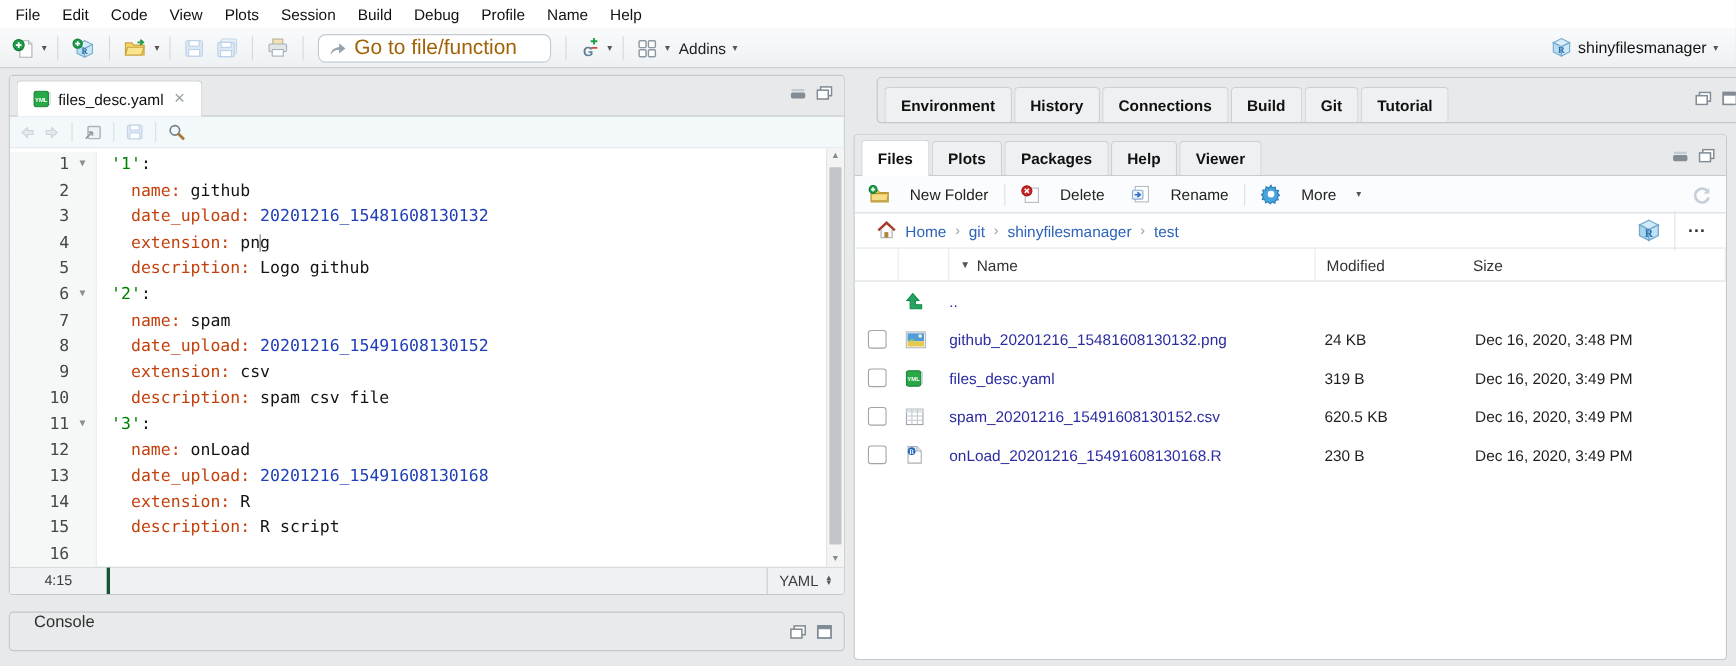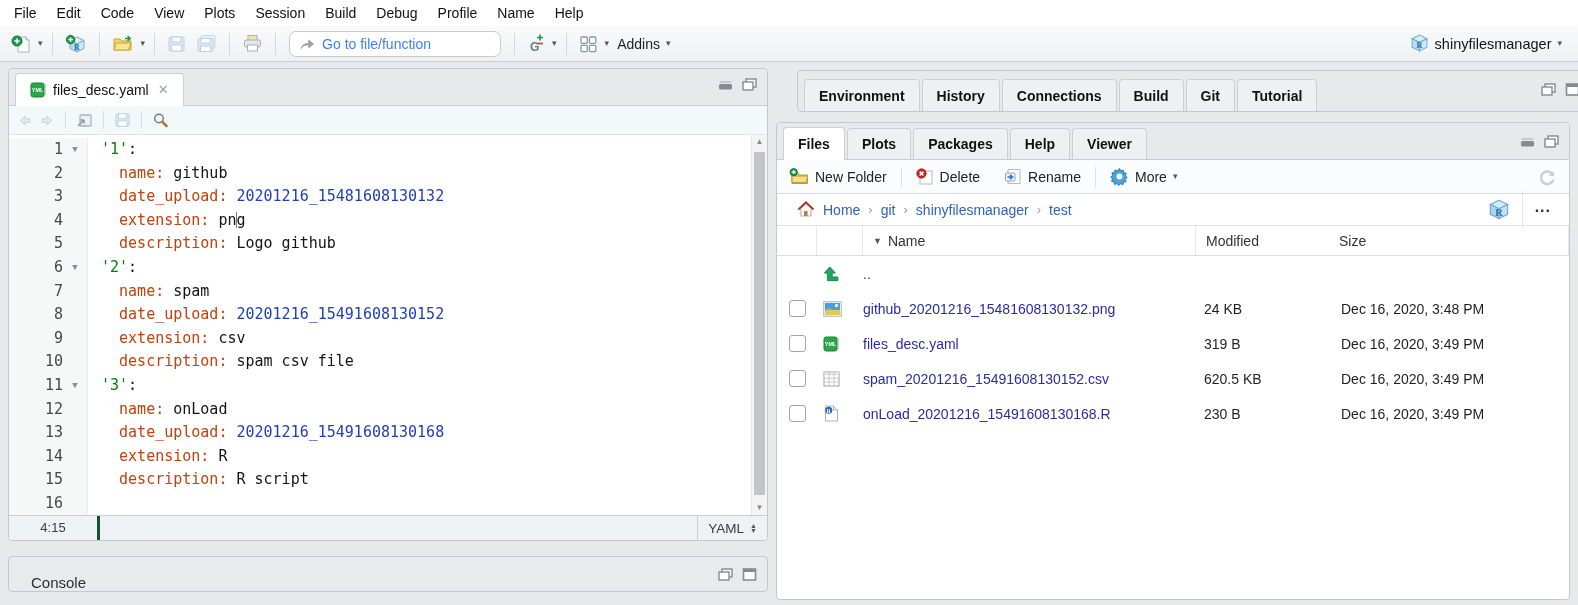--- a/index.html
+++ b/index.html
@@ -16,21 +16,21 @@
   .menu-item{padding:0 10px;line-height:26px;cursor:default;}
   
   #main-toolbar{position:absolute;left:0;top:26px;width:100%;height:36px;
     background:linear-gradient(#f9fafb,#eef1f3);border-bottom:1px solid #c9ced3;
     display:flex;align-items:center;padding:0 8px;box-sizing:border-box;gap:4px;}
   .tb-sep{width:1px;height:22px;background:#d5d9dd;margin:0 5px;flex:none;}
   .tb-btn{display:flex;align-items:center;gap:3px;padding:2px 3px;border-radius:3px;flex:none;}
   .caret{font-size:9px;color:#555;line-height:1;}
   #goto-box{display:flex;align-items:center;gap:7px;width:212px;height:26px;background:#fff;
     border:1px solid #c6cbd0;border-radius:7px;padding:0 9px;box-sizing:border-box;margin:0 4px;}
-  #goto-box .ph{color:#3b82f6;font-size:14px;white-space:nowrap;}
+  #goto-box .ph{color:#a16207;font-size:19px;white-space:nowrap;}
   #addins-label{font-size:14px;color:#222;margin:0 2px 0 4px;}
   #project-selector{margin-left:auto;display:flex;align-items:center;gap:6px;padding-right:8px;font-size:14.5px;color:#141414;}
   
   .pane{position:absolute;background:#fff;border:1px solid #c3c8cc;border-radius:4px;box-sizing:border-box;overflow:hidden;}
   .tabstrip{display:flex;align-items:flex-end;background:#e7e9ea;border-bottom:1px solid #c7ccd0;height:36px;padding-left:6px;position:relative;}
   .ptab{font-weight:bold;font-size:14px;color:#111;padding:0 14px;height:30px;line-height:30px;
     background:#eef0f1;border:1px solid #ccd0d3;border-bottom:none;border-radius:4px 4px 0 0;margin-right:2px;position:relative;}
   .ptab.selected{background:#ffffff;height:32px;line-height:32px;z-index:2;margin-bottom:-1px;}
   .winctl{position:absolute;right:10px;top:9px;display:flex;gap:9px;align-items:center;}
   
@@ -51,30 +51,30 @@
   .tok-plain{color:#141414;}
   .cursor{display:inline-block;width:1px;height:16px;background:#777;vertical-align:middle;margin:0 -0.5px;}
   #editor-scrollbar{width:15px;background:#f4f4f4;border-left:1px solid #e4e4e4;position:relative;flex:none;}
   .sb-arrow{position:absolute;left:0;width:100%;height:14px;color:#84898e;font-size:8px;text-align:center;line-height:14px;}
   #sb-thumb{position:absolute;left:2px;right:2px;top:17px;bottom:20px;background:#c2c6ca;border-radius:1px;}
   #editor-statusbar{height:24px;background:#eef2f4;border-top:1px solid #c9ced2;display:flex;align-items:center;font-size:13px;color:#3c3c3c;flex:none;}
   #status-cursorpos{width:88px;border-right:3px solid #14532d;text-align:center;height:100%;line-height:23px;}
   #status-lang{margin-left:auto;border-left:1px solid #c9ced2;height:100%;display:flex;align-items:center;gap:6px;padding:0 10px;font-size:13.5px;}
   .updown{display:flex;flex-direction:column;font-size:7px;color:#555;line-height:5px;}
   
-  #console-pane{left:8px;top:556px;width:760px;height:36px;background:#e9eaeb;display:flex;align-items:flex-end;}
+  #console-pane{left:8px;top:556px;width:760px;height:36px;background:#e9eaeb;display:flex;align-items:flex-start;}
   #console-title{font-size:15px;color:#2e2e2e;padding-left:22px;}
   
   #topright-pane{left:797px;top:70px;width:794px;height:42px;background:#e7e9ea;}
   #topright-pane .tabstrip{height:41px;border-bottom:none;background:transparent;}
   #topright-pane .ptab{height:32px;line-height:32px;}
   
   #files-pane{left:776px;top:122px;width:794px;height:478px;display:flex;flex-direction:column;}
   #files-toolbar{height:33px;background:#fbfcfd;border-bottom:1px solid #d8dcdf;display:flex;align-items:center;padding:0 8px;gap:6px;flex:none;}
-  .ftb-btn{display:flex;align-items:center;gap:6px;font-size:14px;color:#222;padding:2px 4px;}
+  .ftb-btn{display:flex;align-items:center;gap:18px;font-size:14px;color:#222;padding:2px 4px;}
   .ftb-sep{width:1px;height:20px;background:#dcdfe2;margin:0 4px;}
   #refresh-btn{margin-left:auto;}
   #breadcrumb-row{height:31px;border-bottom:1px solid #e2e5e8;display:flex;align-items:center;padding:0 8px;gap:8px;flex:none;}
   .crumb{color:#2d64b8;font-size:14px;text-decoration:none;}
   .crumb-sep{color:#9aa1a7;font-size:13px;}
   #breadcrumb-right{margin-left:auto;display:flex;align-items:center;height:100%;}
   #breadcrumb-ellipsis{border-left:1px solid #e2e5e8;height:100%;display:flex;align-items:center;padding:0 10px 6px 12px;font-weight:bold;color:#333;letter-spacing:1px;}
   .files-grid{display:grid;grid-template-columns:40px 46px 333px 135px 1fr;align-items:center;}
   #files-header{height:29px;border-bottom:1px solid #dadde0;font-size:14px;color:#333;flex:none;}
   #files-header .hcell{height:100%;display:flex;align-items:center;border-right:1px solid #e6e9eb;padding-left:2px;}

